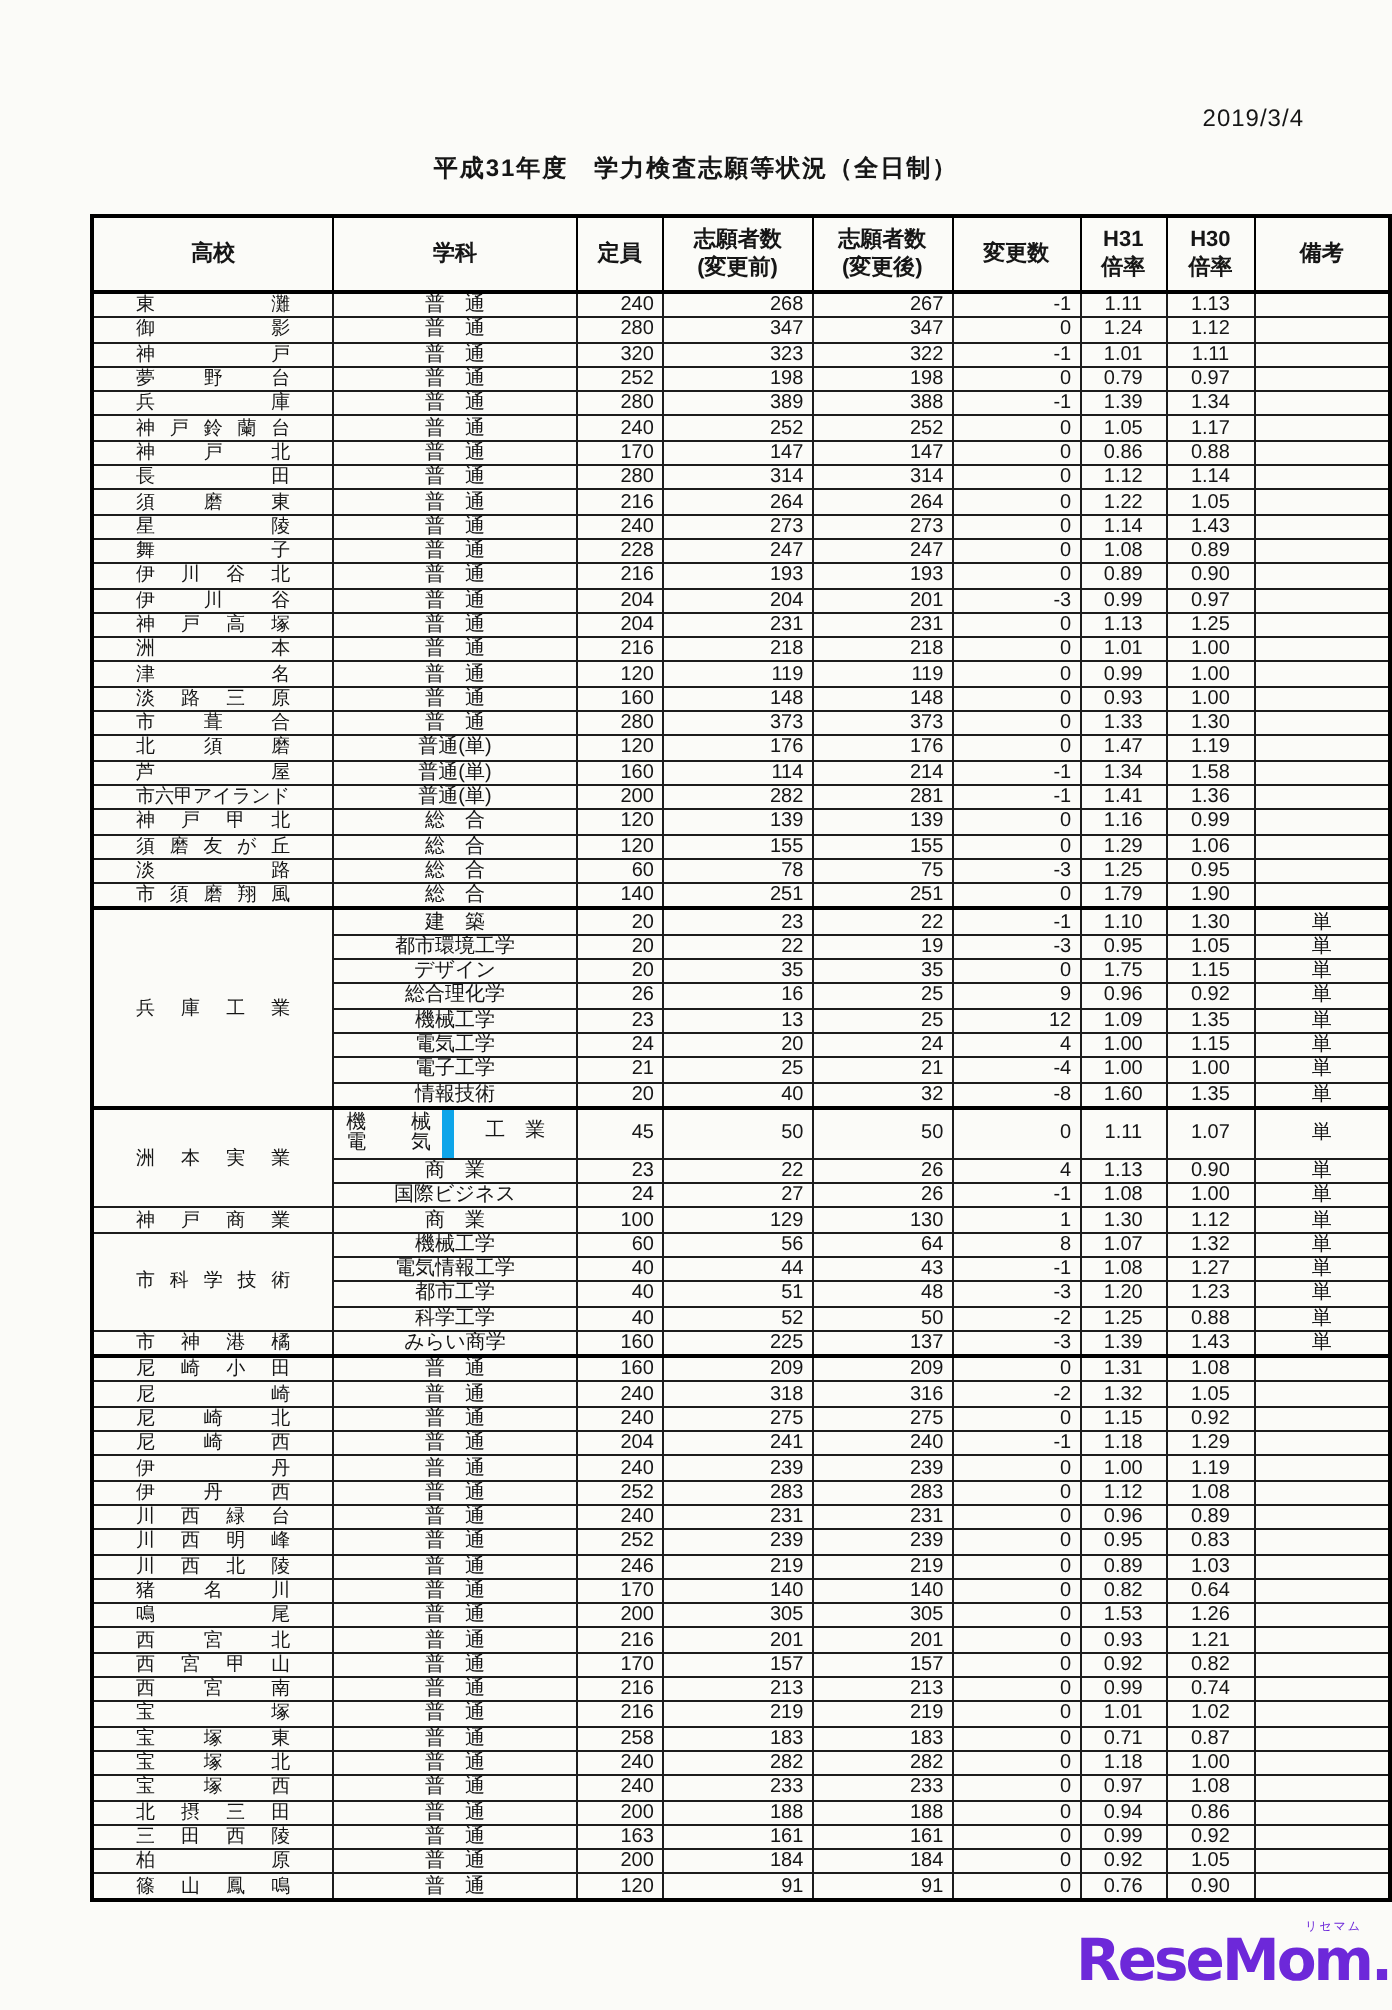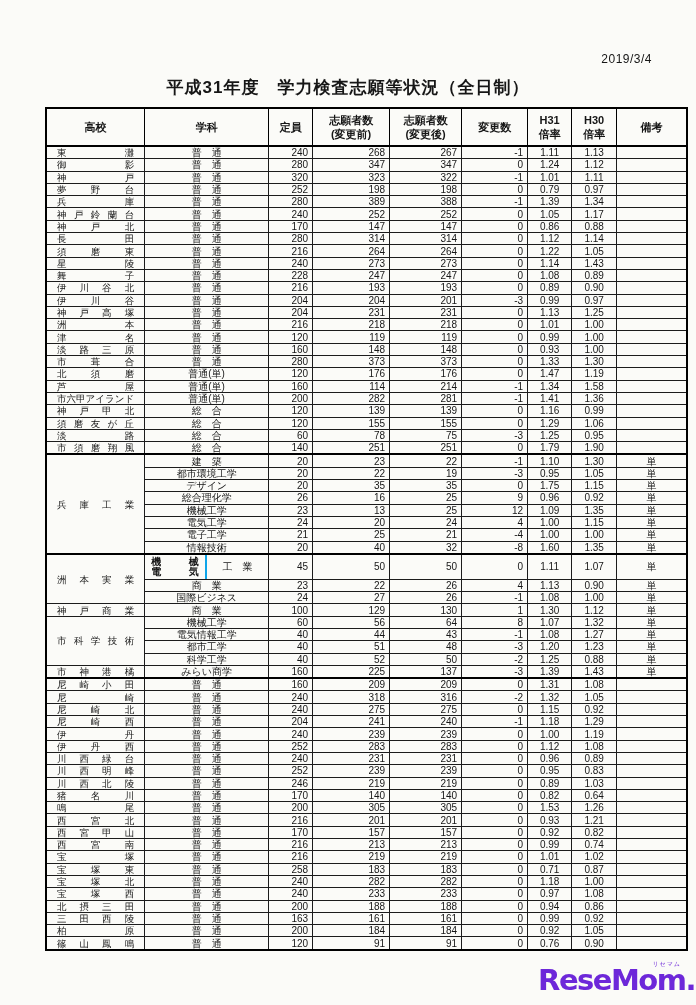--- a/index.html
+++ b/index.html
@@ -3,53 +3,53 @@
 <meta charset="utf-8">
 <style>
   html,body{margin:0;padding:0;}
   body{
     width:696px;height:1005px;position:relative;overflow:hidden;
     background:#fbfbf8;color:#161616;
     font-family:"Liberation Sans","DejaVu Sans",sans-serif;
   }
   .date{position:absolute;top:52px;right:44px;font-size:12px;letter-spacing:0.5px;}
   .title{position:absolute;top:76px;left:0;width:100%;text-align:center;
-         font-size:17px;font-weight:bold;letter-spacing:1px;}
+         font-size:12px;font-weight:bold;letter-spacing:1px;}
   table.main{
     position:absolute;left:45px;top:107px;
     border-collapse:collapse;table-layout:fixed;
     border:2px solid #000;
   }
   th{
     border:1px solid #000;border-bottom:2px solid #000;
     font-size:11px;font-weight:600;text-align:center;vertical-align:middle;
     white-space:pre-line;line-height:1.3;height:36px;padding:0;
   }
   td{
     border:1px solid #1c1c1c;
     font-size:10px;line-height:11px;height:11.3px;
     padding:0 2px;overflow:hidden;white-space:nowrap;vertical-align:middle;
   }
   tr.tall td{height:24px;}
   tr.thick-top td{border-top:2px solid #000;}
   td.school-cell{
-    font-size:9.5px;padding:0 10px;
+    font-size:9.5px;padding:0 21px;
     text-align:justify;text-align-last:justify;
   }
   td.dept-cell{text-align:center;}
   td.num{text-align:right;padding-right:4px;}
   td.rate{text-align:center;padding:0 1px;}
   td.note-cell{text-align:center;}
   td.split{padding:0;}
   .split-wrap{display:flex;height:100%;align-items:stretch;}
-  .split-left{flex:0 0 50%;border-right:2px solid #0ea5e9;box-sizing:border-box;
-              display:flex;flex-direction:column;justify-content:space-between;padding:2px 6px;font-weight:bold;}
+  .split-left{flex:0 0 50%;border-right:6px solid #0ea5e9;box-sizing:border-box;
+              display:flex;flex-direction:column;justify-content:space-between;padding:2px 6px;}
   .split-left div{text-align:justify;text-align-last:justify;line-height:10px;}
   .split-right{flex:1;display:flex;align-items:center;justify-content:center;
-               text-align:right;}
+               text-align:right;font-family:Liberation Mono, monospace;}
   .watermark{position:absolute;top:961px;right:1px;line-height:1;}
   .wm-ruby{display:block;text-align:right;font-size:6px;letter-spacing:1px;
            padding-right:14px;margin-bottom:-1px;}
   .wm-text{font-family:"DejaVu Sans",sans-serif;font-size:29px;font-weight:bold;
            letter-spacing:-1.5px;}
 </style>
 </head>
 <body>
 
 <div class="date">2019/3/4</div>

